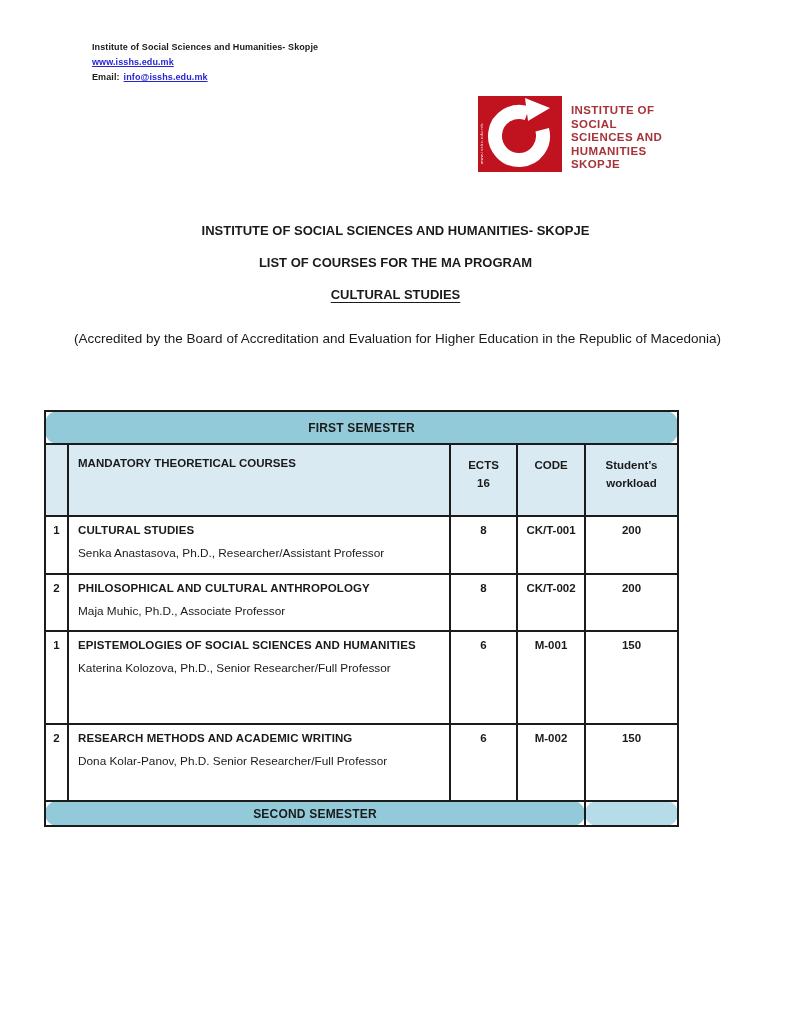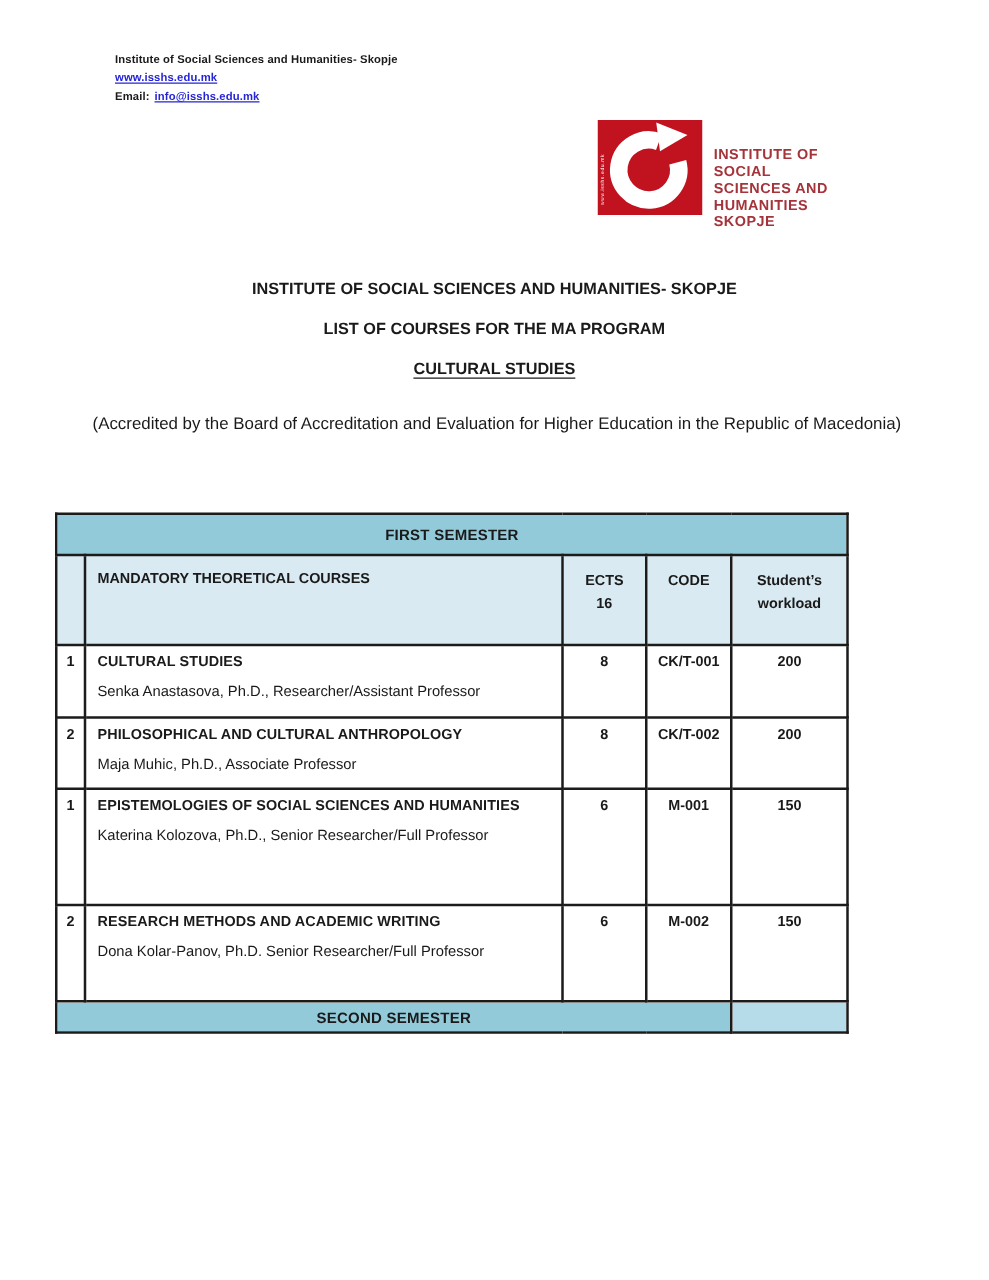--- a/index.html
+++ b/index.html
@@ -29,21 +29,21 @@
   
   .logo { position: absolute; left: 478px; top: 96px; display: flex; gap: 9px; }
   .logo-square { position: relative; width: 84px; height: 76px; flex: 0 0 auto; }
   .logo-side-text {
     position: absolute; left: 1px; top: 8px; height: 60px;
     writing-mode: vertical-rl; transform: rotate(180deg);
     font-size: 4px; color: #ffffff; letter-spacing: 0.5px;
     overflow: hidden; white-space: nowrap;
   }
   .logo-text {
-    margin-top: 22px;
+    margin-top: 8px;
     font-size: 11.5px; font-weight: bold; line-height: 13.5px;
     color: #a5333a; letter-spacing: 0.4px;
   }
 
   
   .title-block {
     position: absolute; top: 222px; left: 0; right: 0;
     text-align: center; font-weight: bold; font-size: 13px; line-height: 18px;
   }
   .title-block .tline { margin-bottom: 14px; }
@@ -62,20 +62,21 @@
   }
   table.courses td {
     border: 2px solid #1b1b1b;
     vertical-align: top;
     overflow: hidden;
   }
   tr.row-sem td {
     background: #92cad9; vertical-align: middle;
     text-align: center; font-weight: bold; font-size: 12px;
     letter-spacing: 0.2px;
+    border-radius: 13px;
   }
   tr.row-sem td.corner-cell { background: #b5dce8; }
   tr.row-section td { background: #d9eaf2; padding-top: 12px; }
   td.c-num, td.c-ects, td.c-code, td.c-work {
     text-align: center; font-weight: bold; padding-top: 7px;
   }
   td.c-course { padding: 7px 8px 0 9px; }
   .section-title { font-weight: bold; }
   tr.row-section td.c-ects, tr.row-section td.c-code, tr.row-section td.c-work {
     padding-top: 12px; line-height: 1.55;

